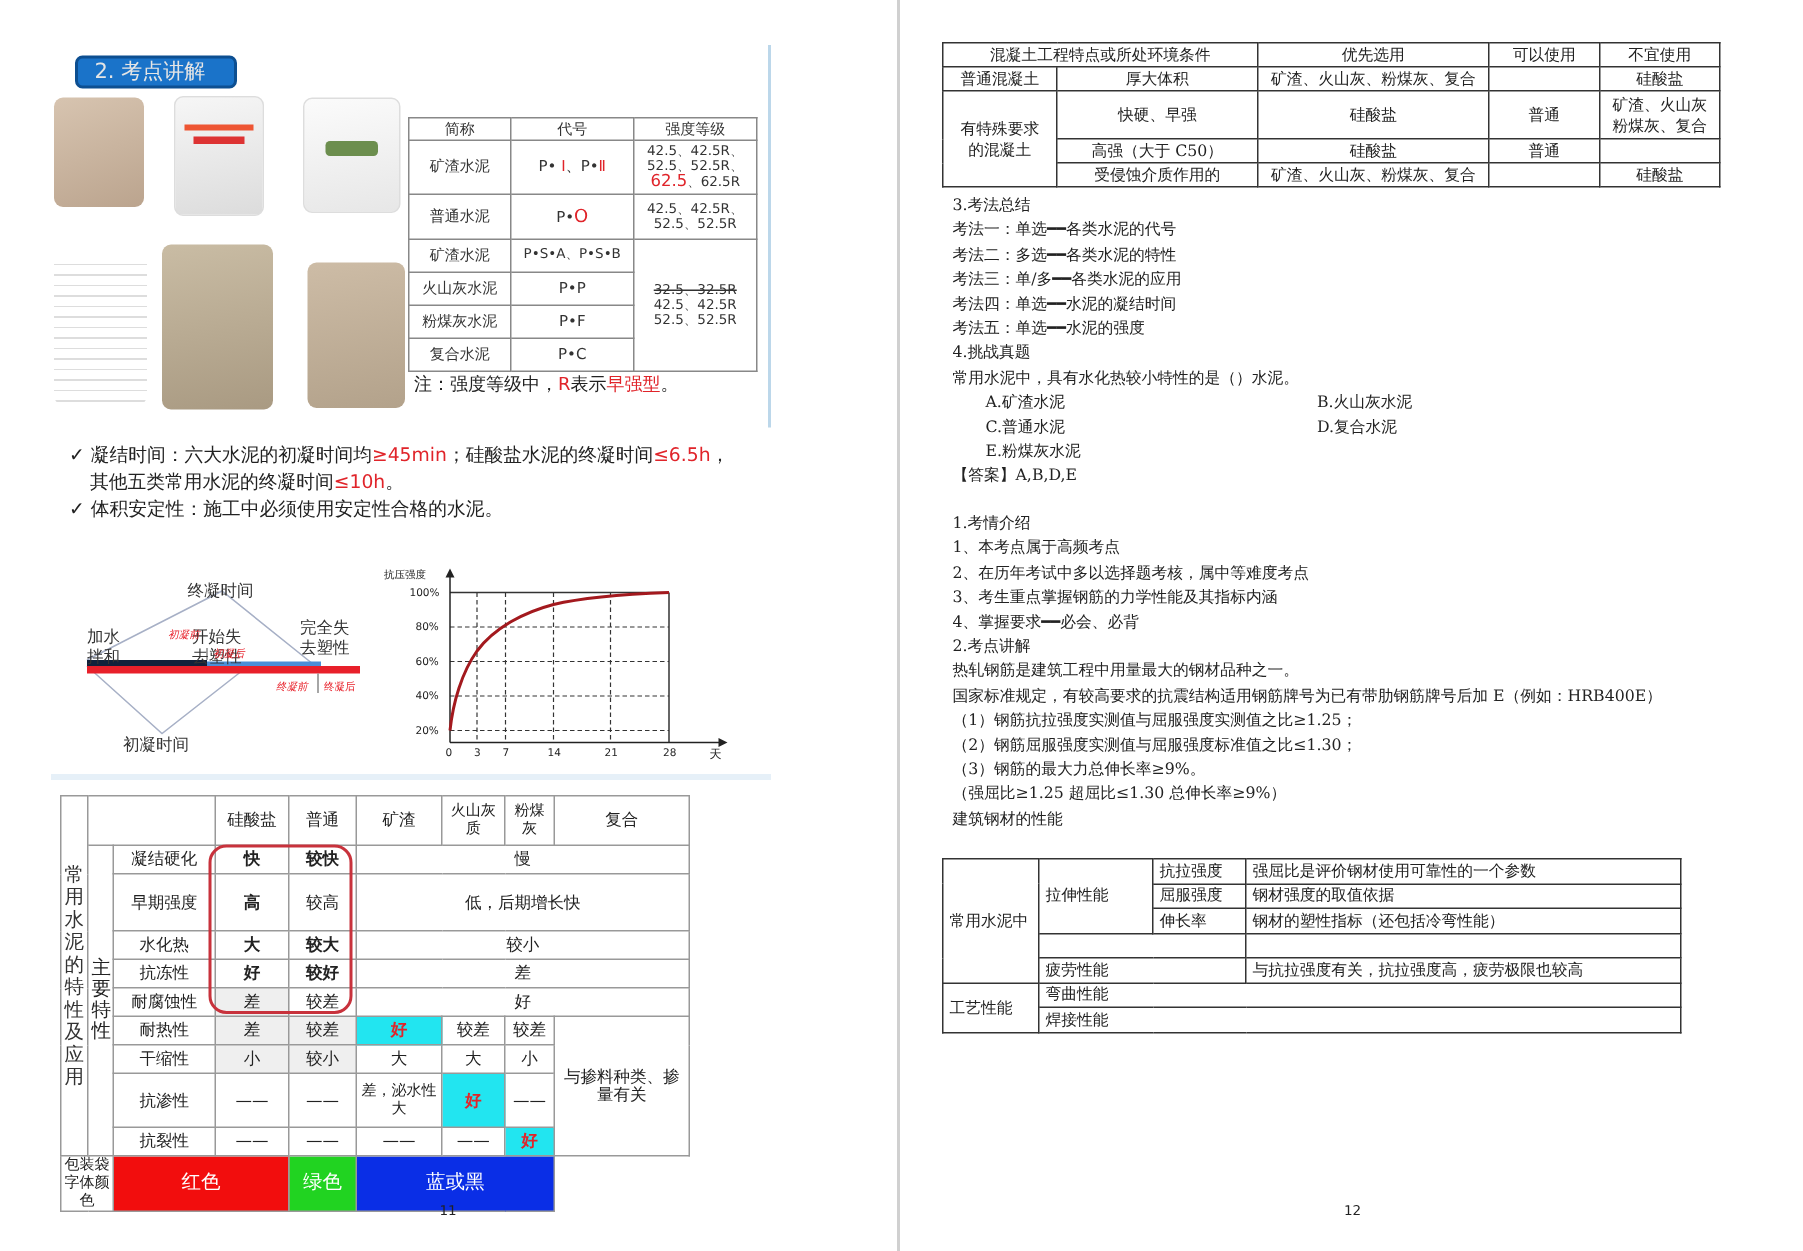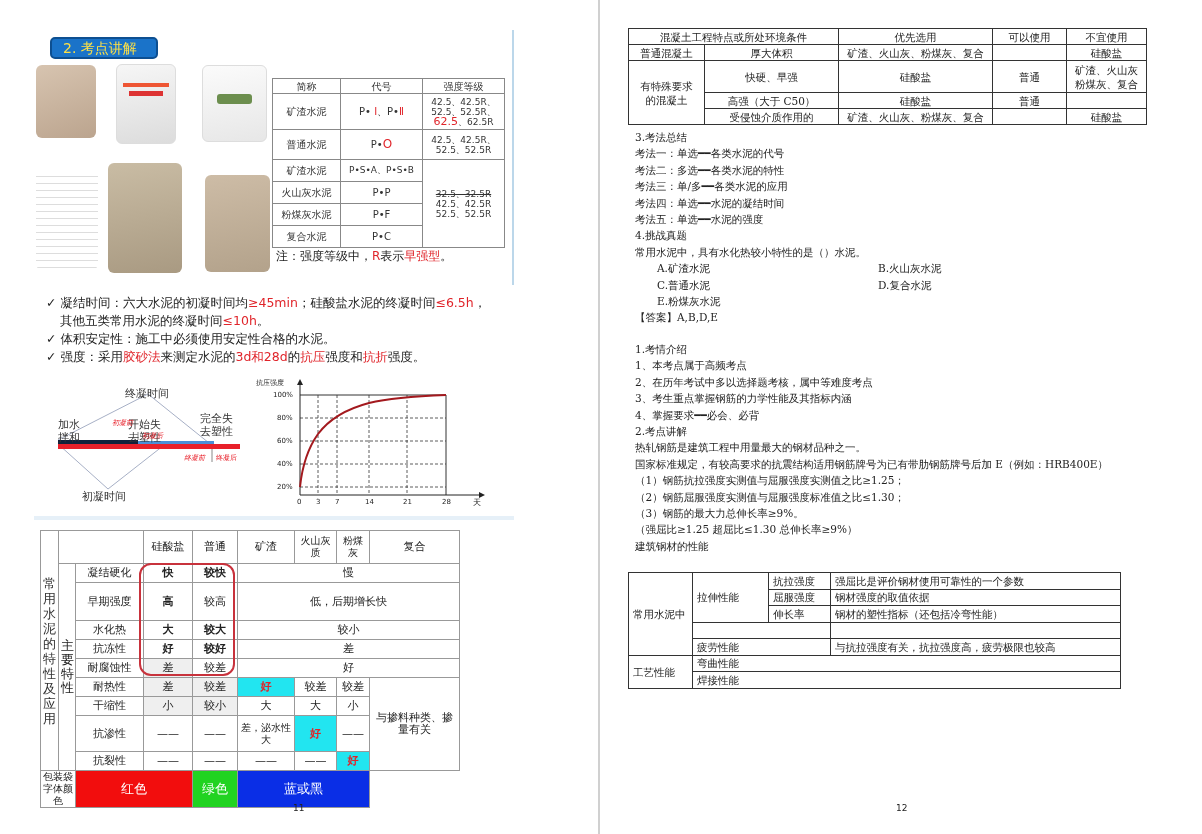--- a/index.html
+++ b/index.html
@@ -3,21 +3,21 @@
 <meta charset="utf-8">
 <style>
 *{box-sizing:border-box;margin:0;padding:0}
 html,body{width:1202px;height:834px;overflow:hidden;background:#f3f3f3}
 body{font-family:"DejaVu Sans","Liberation Sans",sans-serif;position:relative}
 .page{position:absolute;top:0;background:#fff;height:834px}
 #p11{left:0;width:598px}
 #p12{left:600px;width:602px}
 .divider{position:absolute;left:598px;top:0;width:2px;height:834px;background:#d0d0d0}
 .slide{position:absolute;left:34px;top:30px;width:480px;height:255px;background:#fff;border-right:2px solid #bcd7ea}
-.hdr{position:absolute;left:16px;top:7px;width:108px;height:22px;background:#1a73c9;border:2px solid #0d4f91;border-radius:5px;color:#fde047;font-size:14px;line-height:18px;padding-left:11px}
+.hdr{position:absolute;left:16px;top:7px;width:108px;height:22px;background:#1a73c9;border:2px solid #0d4f91;border-radius:5px;color:#e5e5e5;font-size:14px;line-height:18px;padding-left:11px}
 .bag{position:absolute;border-radius:6px}
 table{border-collapse:collapse}
 .tcem{position:absolute;left:272px;top:78px;font-size:10px;color:#333}
 .tcem td{border:1px solid #888;text-align:center;height:22px;padding:0 2px;line-height:11px}
 .red{color:#e0242a}
 .note{position:absolute;left:276px;top:248px;font-size:12px;color:#222}
 .bullets{position:absolute;left:46px;top:294px;font-size:12.5px;color:#222;line-height:18px}
 .bullets div{white-space:nowrap}
 .setdiag{position:absolute;left:50px;top:384px;width:200px;height:125px}
 .chart{position:absolute;left:270px;top:378px;width:220px;height:135px}
@@ -96,21 +96,20 @@
           <td>P•C</td>
         </tr>
   </tbody>
     </table>
   <div class="note"><span>注：强度等级中，</span><span class="red">R</span><span>表示</span><span class="red">早强型</span><span>。</span></div>
 
   <div class="bullets">
     <div><span>✓</span> <span>凝结时间：六大水泥的初凝时间均</span><span class="red">≥45min</span><span>；硅酸盐水泥的终凝时间</span><span class="red">≤6.5h</span><span>，</span></div>
     <div style="padding-left:14px"><span>其他五类常用水泥的终凝时间</span><span class="red">≤10h</span><span>。</span></div>
     <div><span>✓</span> <span>体积安定性：施工中必须使用安定性合格的水泥。</span></div>
-    <div><span>✓</span> <span>强度：采用</span><span class="red">胶砂法</span><span>来测定水泥的</span><span class="red">3d和28d</span><span>的</span><span class="red">抗压</span><span>强度和</span><span class="red">抗折</span><span>强度。</span></div>
   </div>
 
   <div class="setdiag">
     <svg width="200" height="125" style="position:absolute;left:0;top:0">
       <polyline points="8,56 98,10 164,63" fill="none" stroke="#a7b0c6" stroke-width="1"></polyline>
       <polyline points="8,60 58,105 118,58" fill="none" stroke="#a7b0c6" stroke-width="1"></polyline>
       <rect x="8" y="56" width="80" height="4" fill="#12213b"></rect>
       <rect x="88" y="57" width="76" height="3" fill="#4a8fd8"></rect>
       <rect x="8" y="60" width="182" height="5" fill="#e8202a"></rect>
       <line x1="88" y1="48" x2="88" y2="56" stroke="#888"></line>

